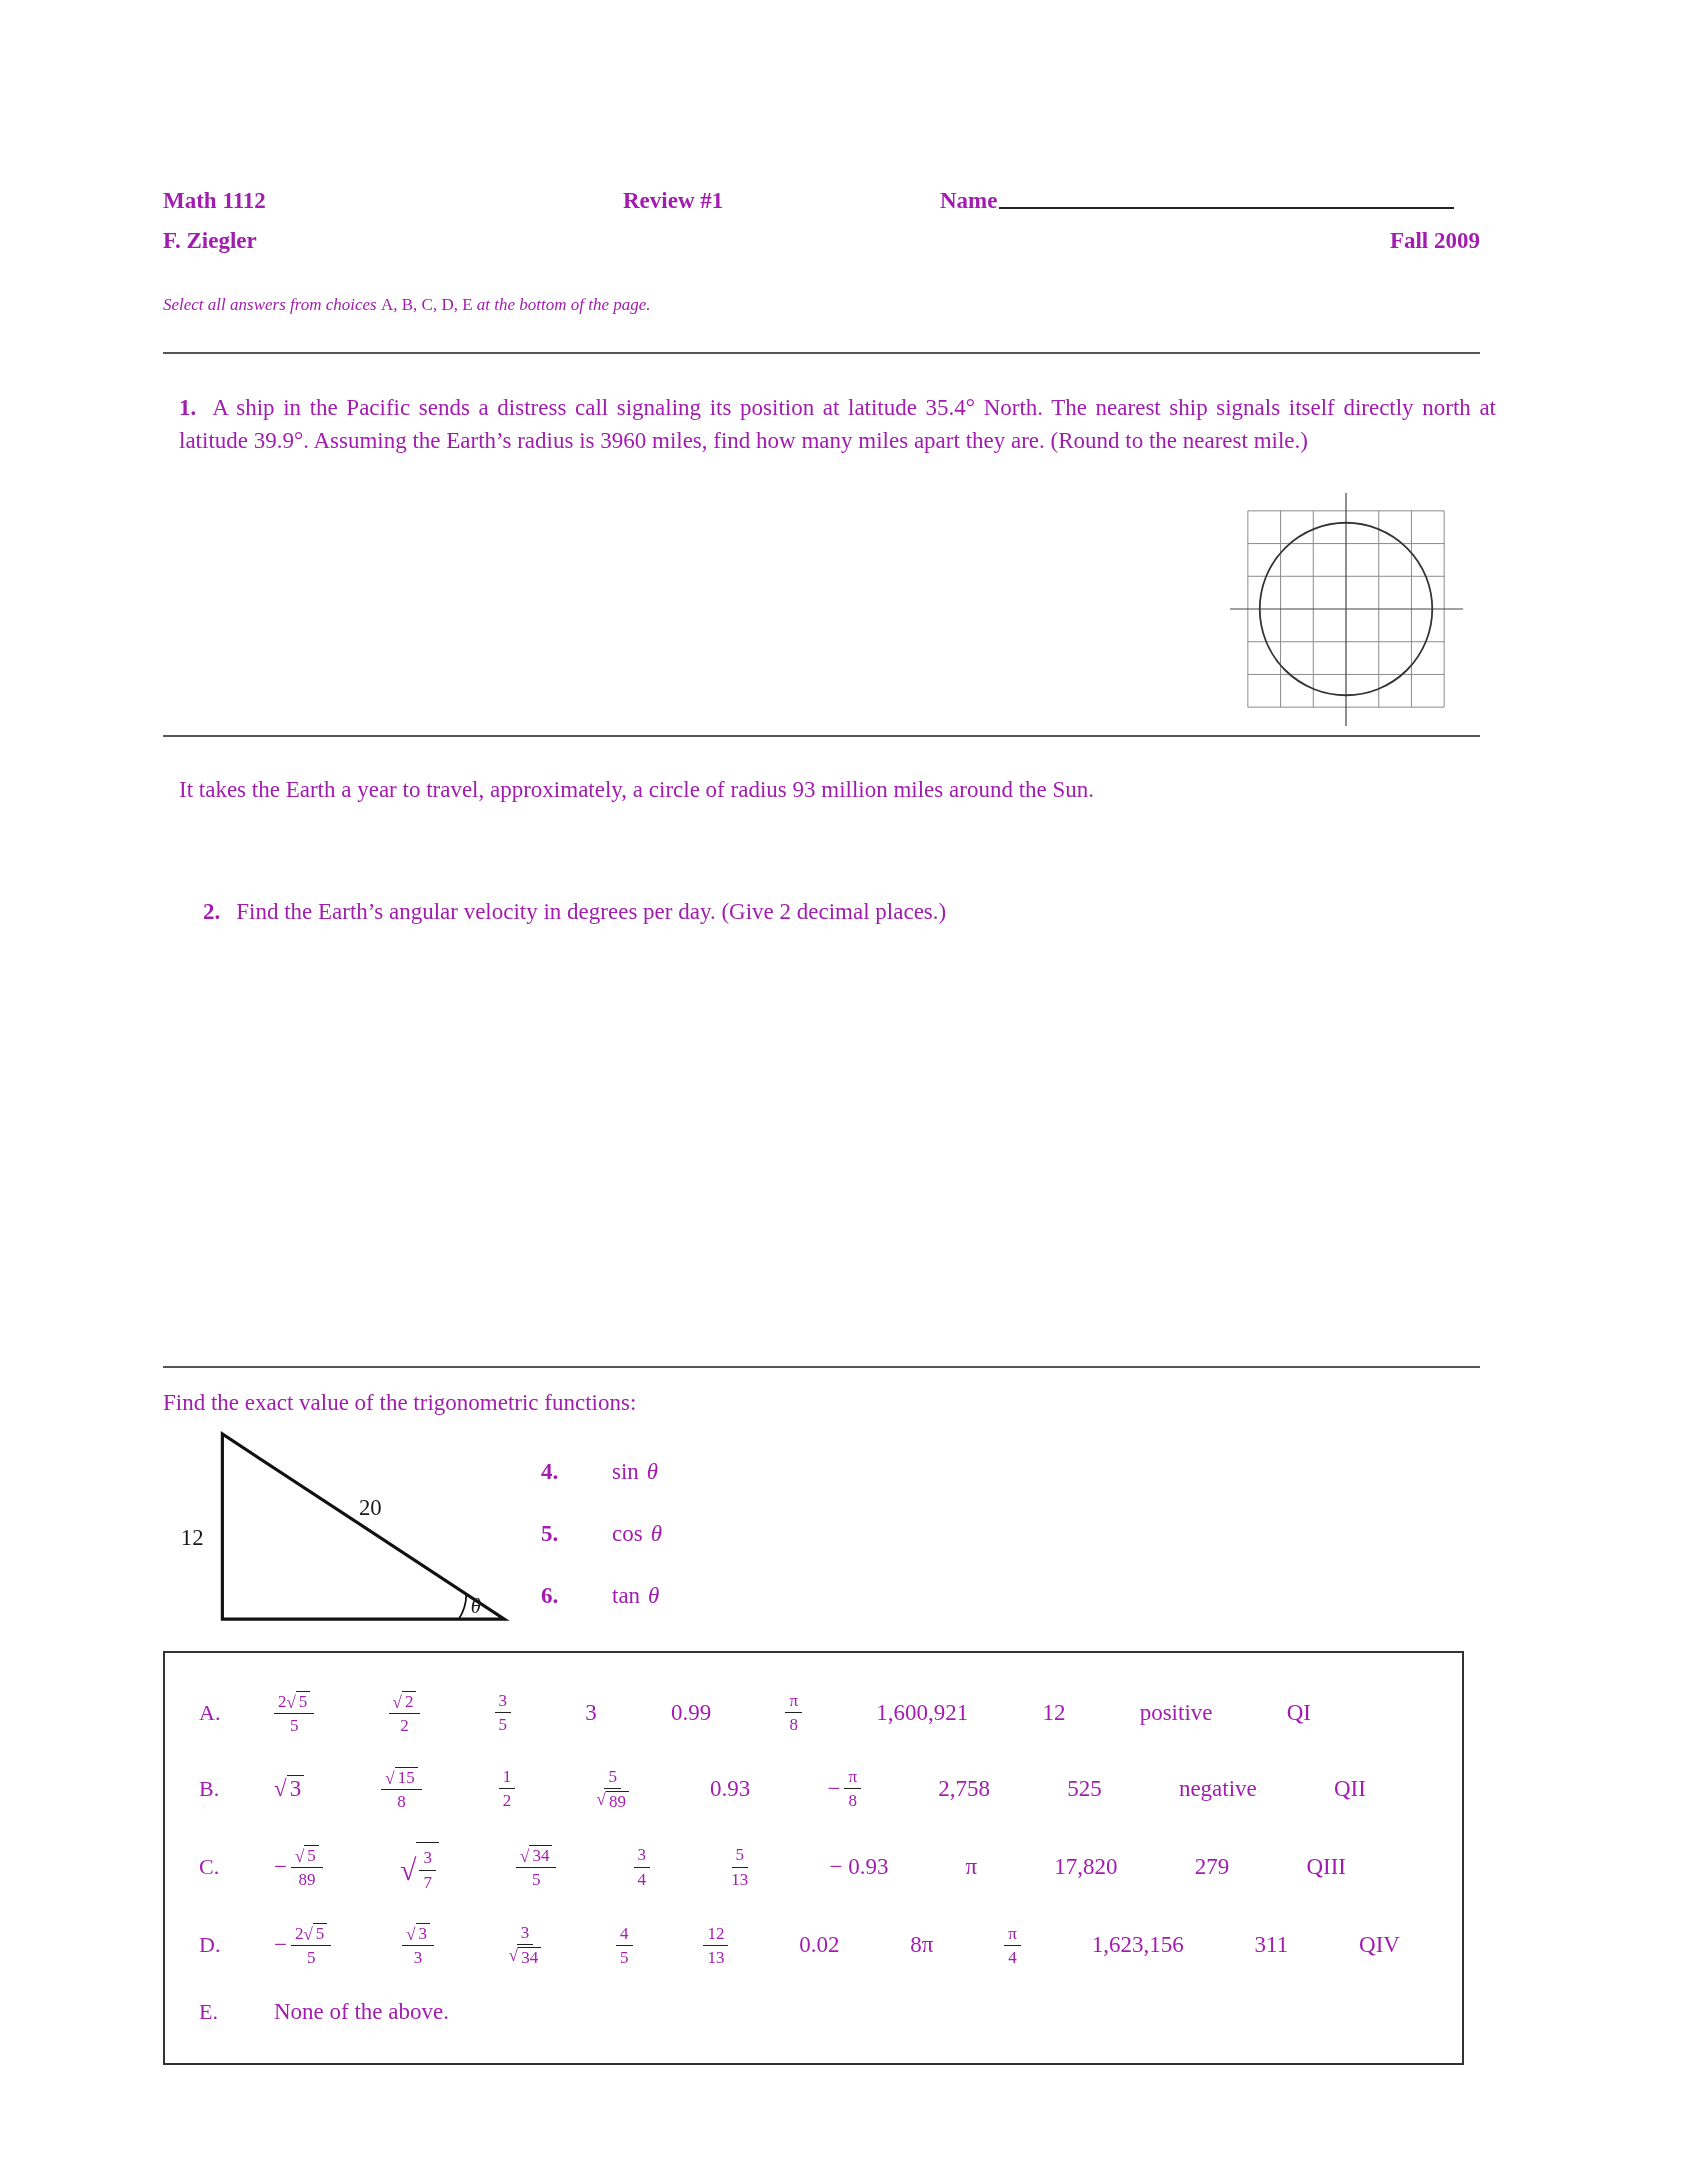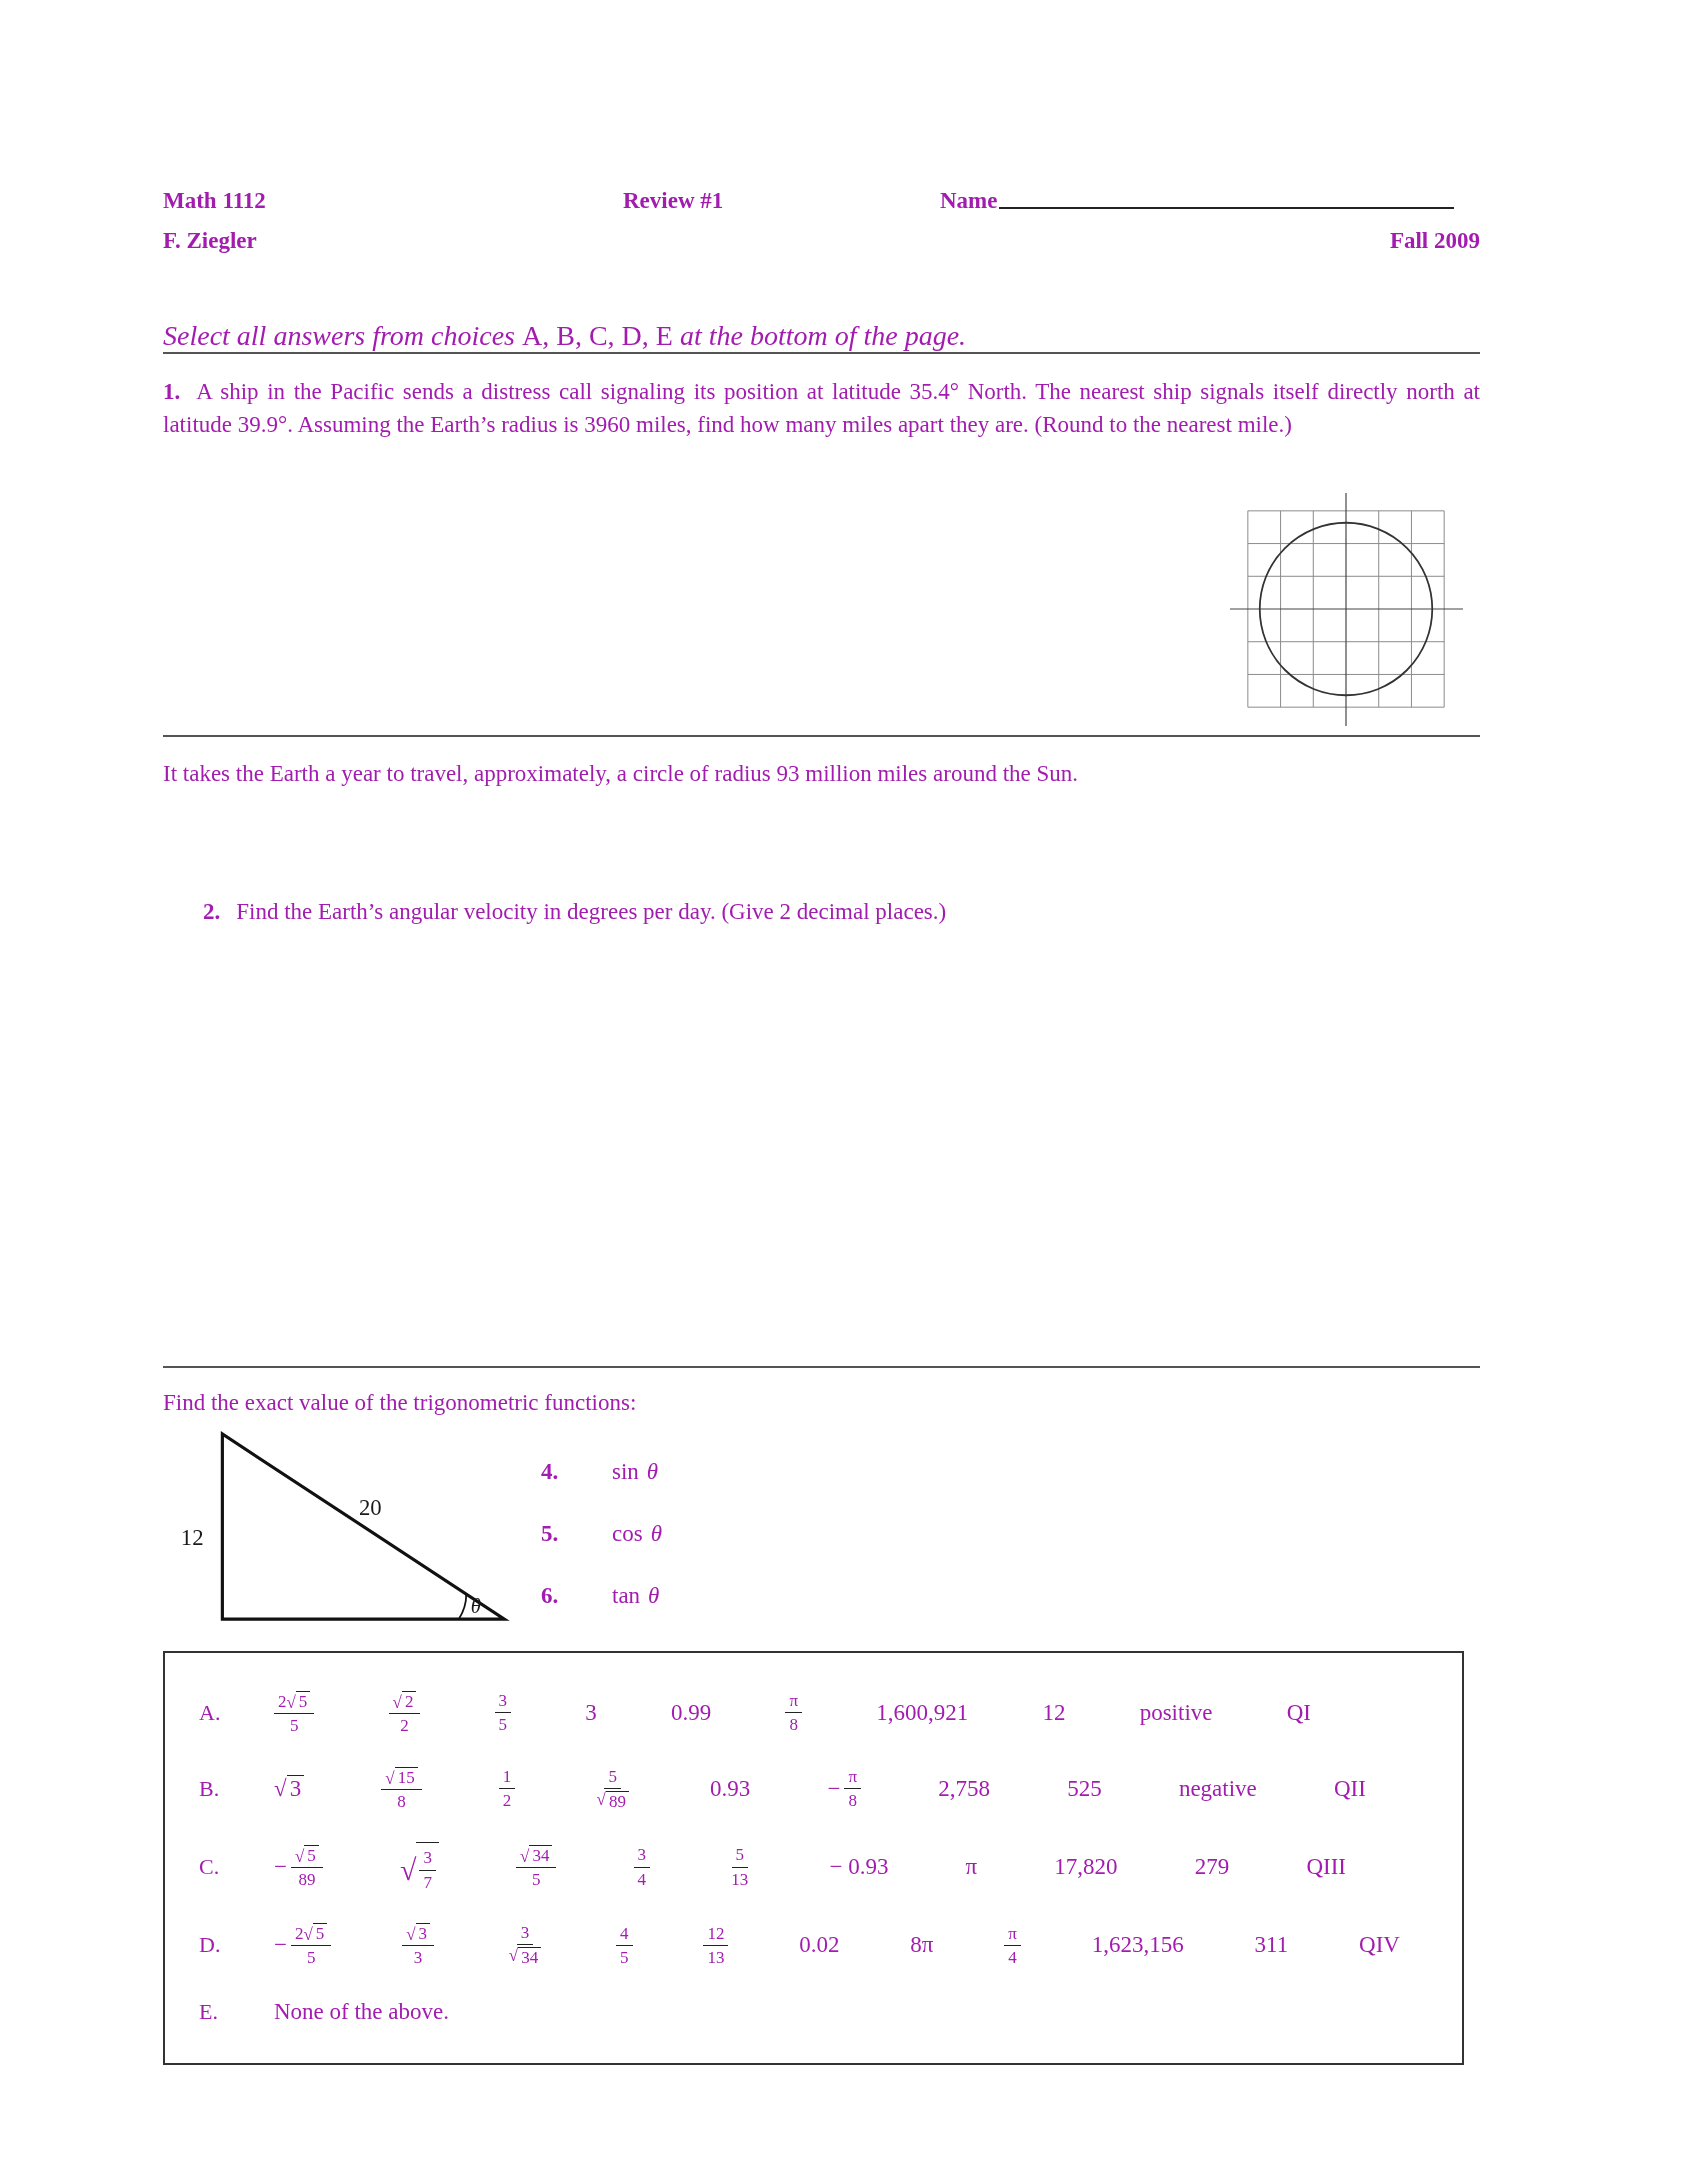--- a/index.html
+++ b/index.html
@@ -14,28 +14,28 @@
 
   
   .hline1{position:absolute;top:188px;left:0;width:100%;height:34px;}
   .course{position:absolute;left:0;font-weight:bold;}
   .review{position:absolute;left:460px;font-weight:bold;}
   .namegrp{position:absolute;left:777px;right:26px;display:flex;align-items:flex-end;}
   .namegrp .b{font-weight:bold;}
   .nline{flex:1;height:0;border-bottom:2px solid #222;margin-bottom:5px;margin-left:2px;}
   .hline2{position:absolute;top:228px;left:0;width:100%;display:flex;justify-content:space-between;font-weight:bold;}
 
-  .instr{position:absolute;top:295px;left:0;font-size:28px;margin-top:25px;}
+  .instr{position:absolute;top:295px;left:0;font-size:17px;}
 
   .rule{position:absolute;left:0;width:100%;border-top:2px solid #555;height:0;}
   #rule1{top:352px;}
   #rule2{top:735px;}
   #rule3{top:1366px;}
 
-  .prob{position:absolute;left:0;width:100%;margin:0;text-align:justify;line-height:1.42;}
+  .prob{position:absolute;left:0;width:100%;margin:16px;text-align:justify;line-height:1.42;}
   #p1{top:376px;}
   .pnum{font-weight:bold;margin-right:16px;}
   #earth{top:758px;text-align:justify;}
   .sub{position:absolute;left:40px;width:1228px;line-height:1.4;}
   #p2{top:873px;}
   #p3{top:1111px;}
 
   #trigHead{position:absolute;top:1390px;left:0;}
 
   .globe{position:absolute;left:1067px;top:493px;}

